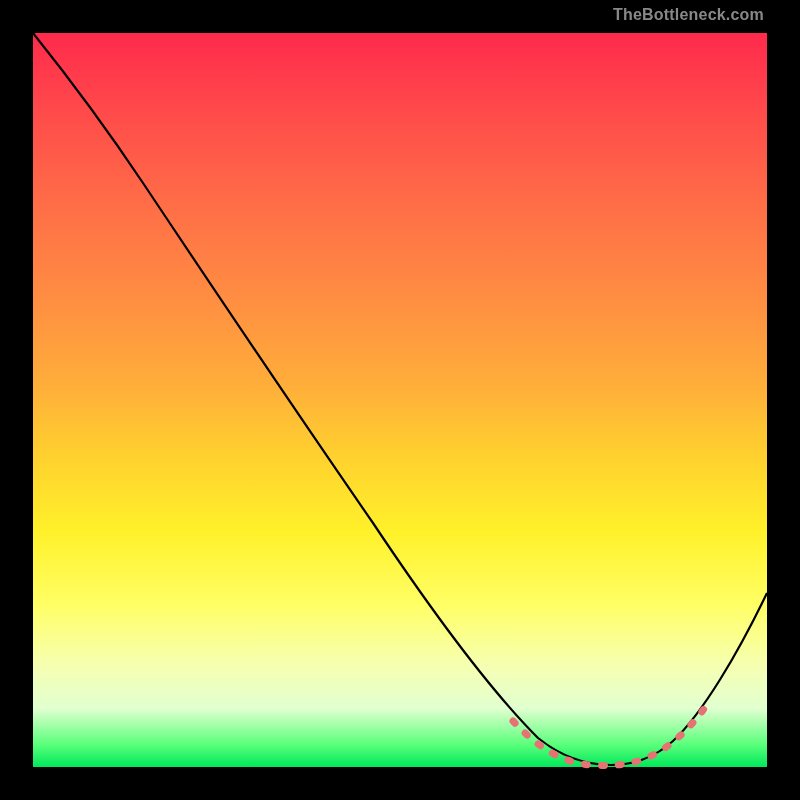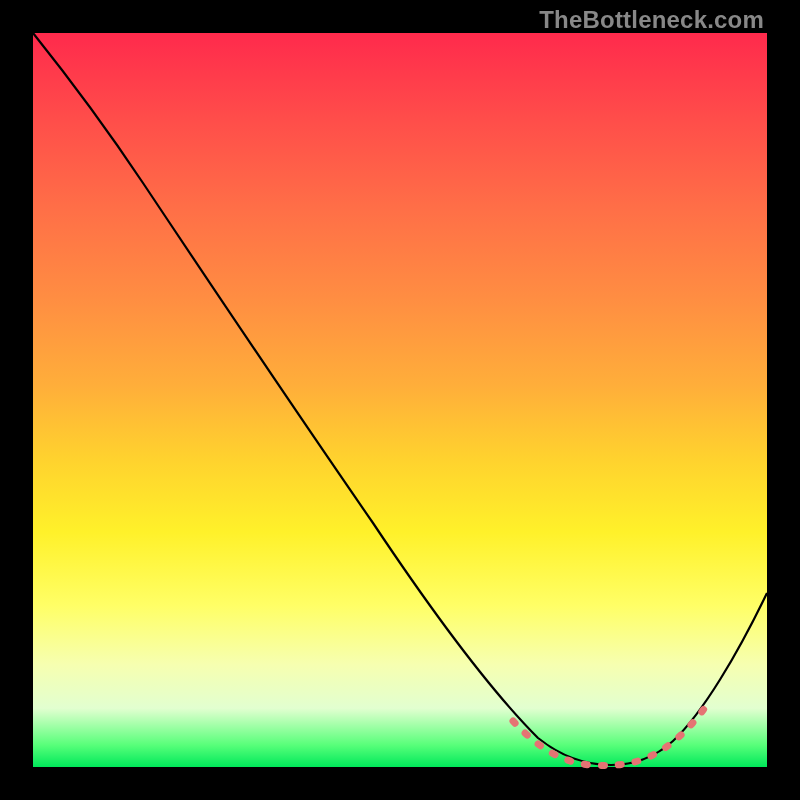--- a/index.html
+++ b/index.html
@@ -40,21 +40,21 @@
       #e2ffd0 92%,
       #58ff7a 97%,
       #00e85a 100%
     );
   }
   .attribution {
     position: absolute;
     top: 6px;
     right: 36px;
     color: #888;
-    font-size: 24px;
+    font-size: 16px;
     font-weight: 600;
     letter-spacing: 0.2px;
     user-select: none;
   }
   svg.curve {
     position: absolute;
     left: 0;
     top: 0;
     width: 734px;
     height: 734px;

